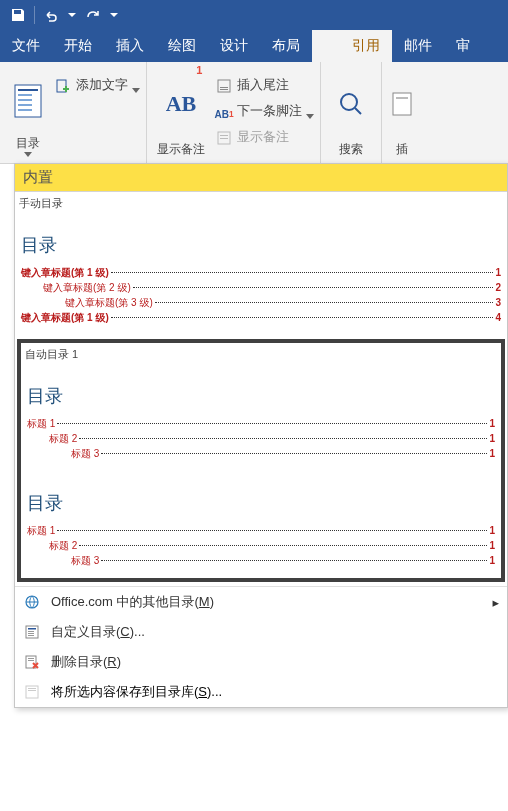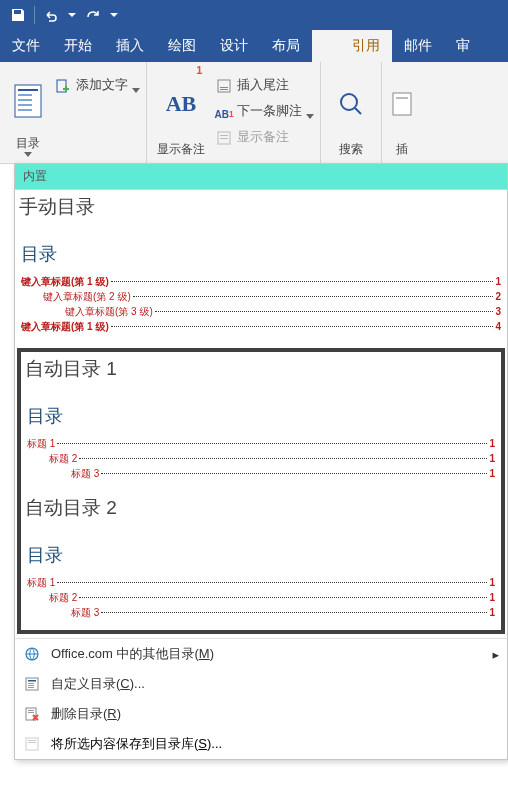--- a/index.html
+++ b/index.html
@@ -11,23 +11,23 @@
   .tab { padding: 0 12px; display: flex; align-items: center; color: #fff; font-size: 14px; }
   .tab.active { background: #f3f3f3; color: #a16207; padding-left: 40px; }
   .ribbon { background: #f3f3f3; height: 102px; border-bottom: 1px solid #d4d4d4; display: flex; }
   .ribbon-group { border-right: 1px solid #d4d4d4; padding: 4px 6px; display: flex; flex-direction: column; }
   .big-btn { display: flex; flex-direction: column; align-items: center; justify-content: flex-end; width: 44px; height: 92px; text-align: center; font-size: 12px; color: #444; }
   .big-btn .glyph { flex: 1; display: flex; align-items: center; justify-content: center; }
   .small-row { display: flex; align-items: flex-end; height: 24px; font-size: 13px; color: #444; gap: 4px; }
   .small-row .glyph { width: 18px; display: flex; justify-content: center; }
   .dim { color: #a0a0a0; }
   .dropdown-panel { position: absolute; left: 14px; top: 163px; width: 494px; background: #fff; border: 1px solid #c6c6c6; box-shadow: 2px 2px 6px rgba(0,0,0,0.2); }
-  .dp-header { background: #5eead4; border-bottom: 1px solid #d4d4d4; padding: 4px 8px; font-size: 12px; color: #555; }
+  .dp-header { background: #fde047; border-bottom: 1px solid #d4d4d4; padding: 4px 8px; font-size: 15px; color: #555; }
   .gallery { padding: 0; }
-  .section-title { font-size: 19px; color: #444; padding: 4px 4px 2px 4px; }
+  .section-title { font-size: 11px; color: #444; padding: 4px 4px 2px 4px; }
   .preview { padding: 6px 6px 10px 6px; }
   .preview-title { color: #1f4e79; font-family: "SimSun", serif; font-size: 18px; margin: 14px 0 8px 0; }
   .toc-line { display: flex; align-items: baseline; font-family: "SimSun", serif; font-size: 10px; color: #b91c1c; line-height: 1.5; }
   .toc-line.bold .lbl { font-weight: bold; }
   .toc-line .lbl { white-space: nowrap; }
   .toc-line .dots { flex: 1; border-bottom: 1.5px dotted #333; margin: 0 2px; position: relative; top: -3px; }
   .toc-line .pg { font-weight: bold; }
   .ind1 { padding-left: 22px; justify-content: space-between; }
   .ind2 { padding-left: 44px; }
   .red-box { border: 4px solid #404040; margin: 4px 2px; }
@@ -223,21 +223,20 @@
             <span class="dots"></span>
             <span class="pg">1</span>
           </div>
         <div class="toc-line ind2">
             <span class="lbl">标题 3</span>
             <span class="dots"></span>
             <span class="pg">1</span>
           </div>
       </div>
 
-      <div class="section-title">自动目录 2</div>
       <div class="preview">
         <div class="preview-title">目录</div>
         <div class="toc-line">
             <span class="lbl">标题 1</span>
             <span class="dots"></span>
             <span class="pg">1</span>
           </div>
         <div class="toc-line ind1">
             <span class="lbl">标题 2</span>
             <span class="dots"></span>

